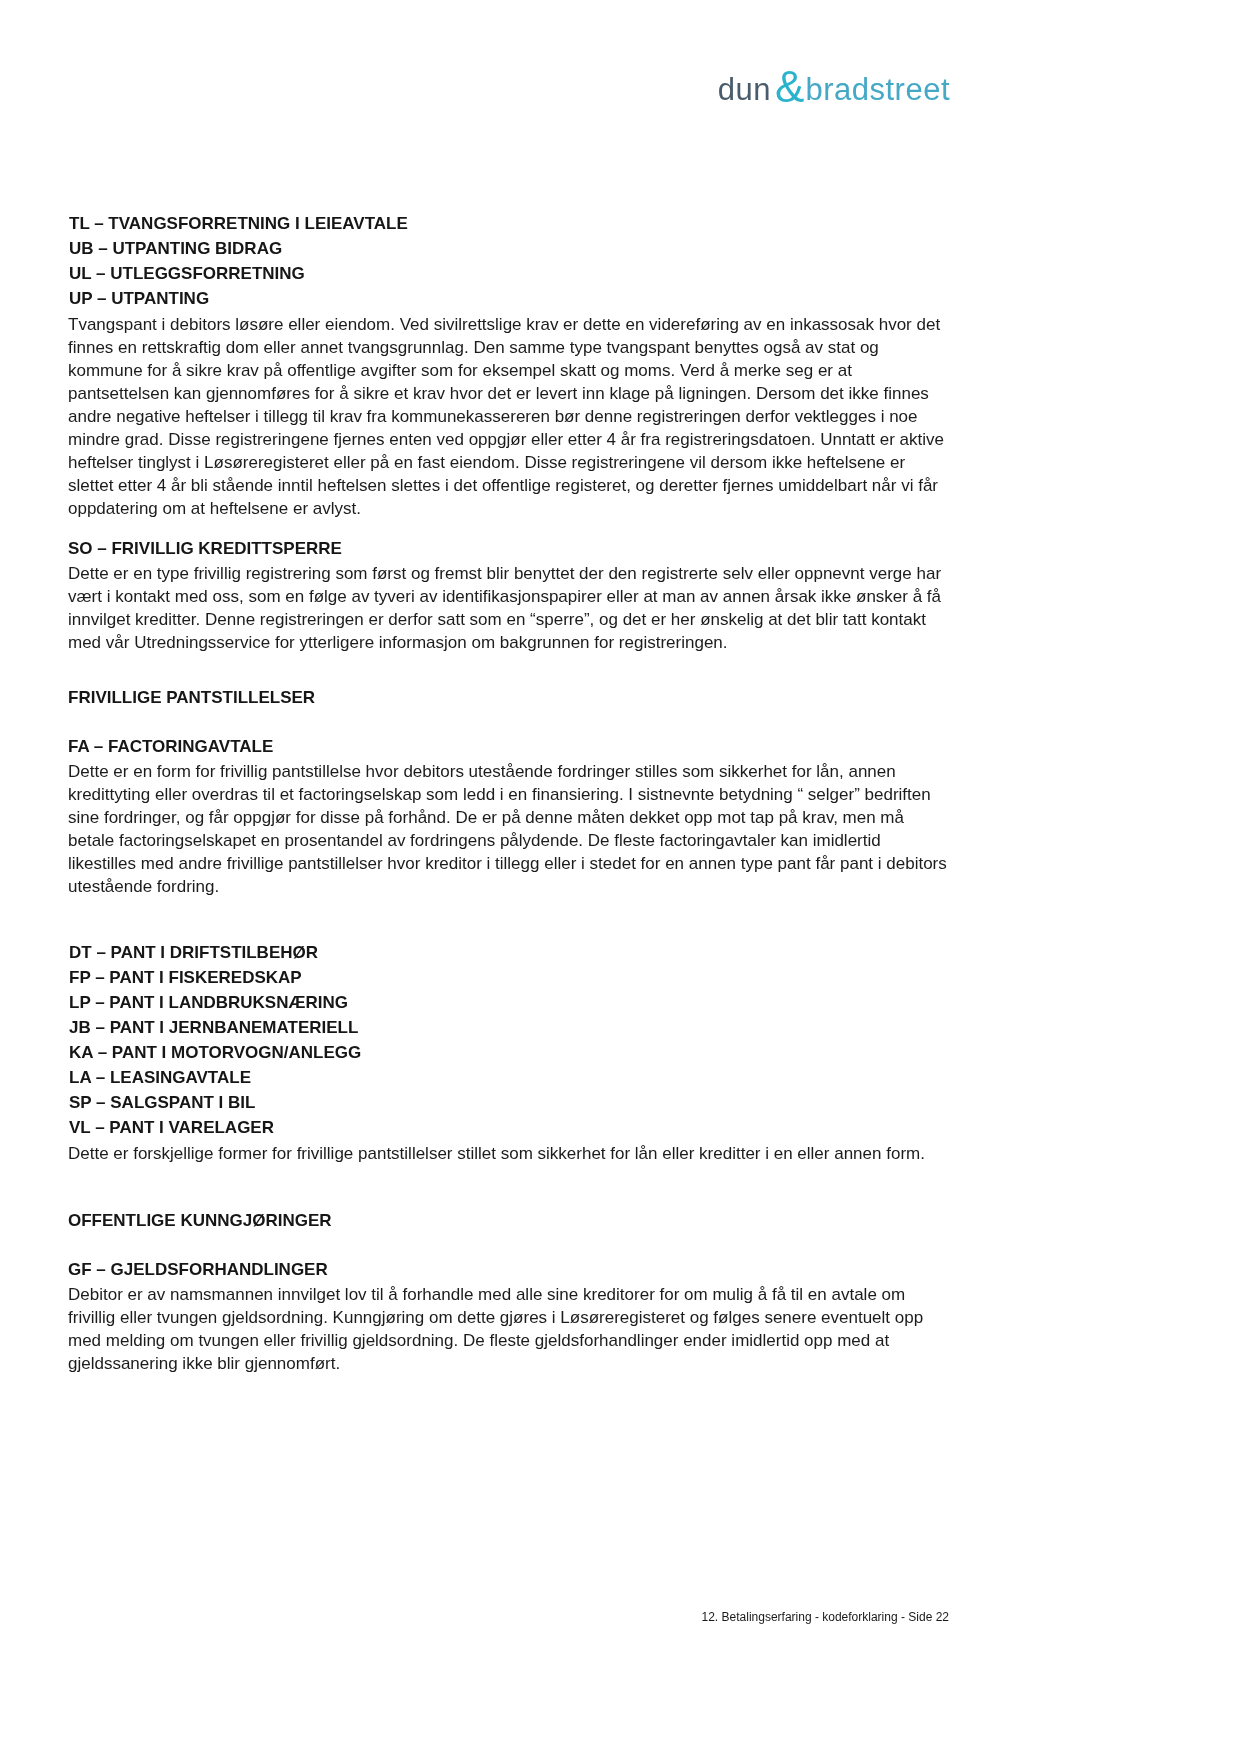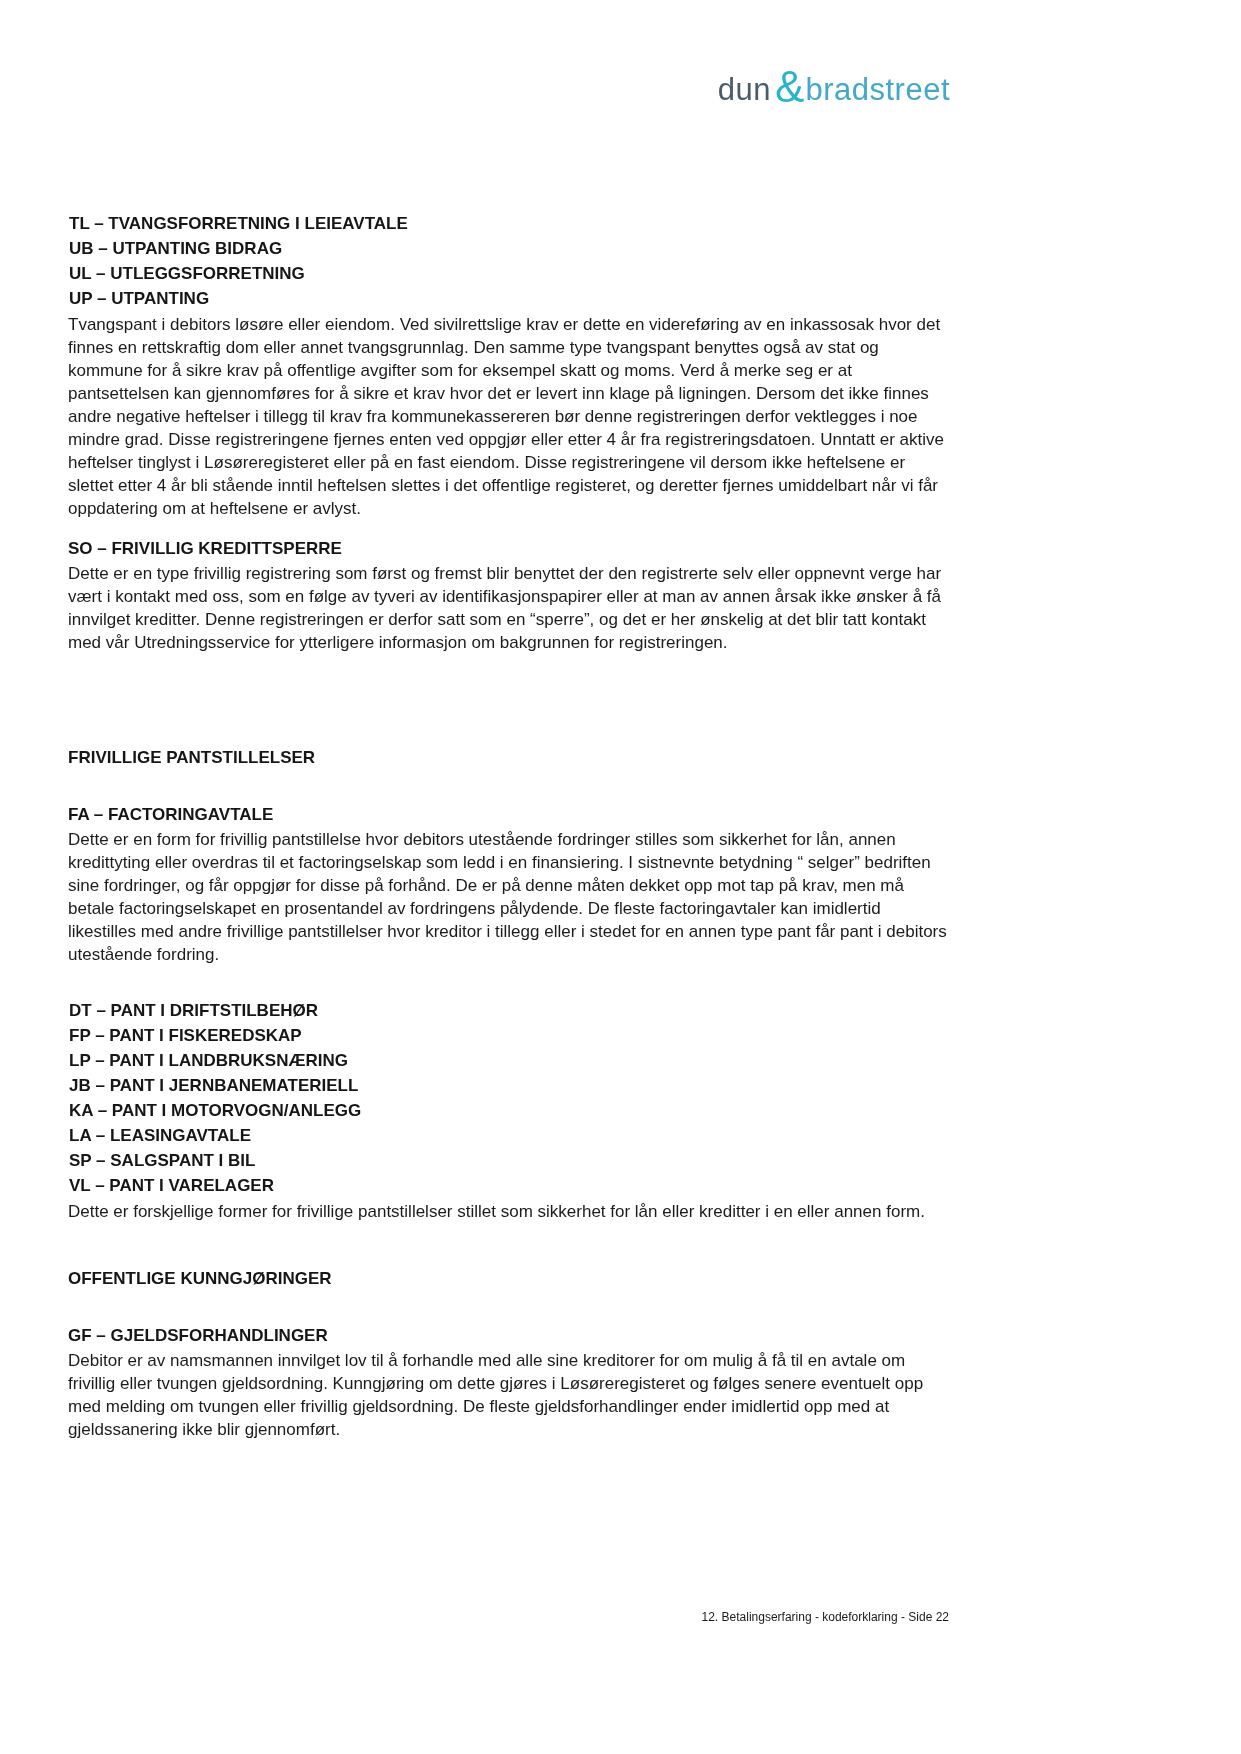--- a/index.html
+++ b/index.html
@@ -69,24 +69,24 @@
     font-weight: bold;
     color: #161616;
   }
   .section-title {
     font-size: 17px;
     line-height: 23px;
     font-weight: bold;
     color: #161616;
   }
   .mt-small   { margin-top: 15px; }
-  .mt-medium  { margin-top: 32px; }
-  .mt-list    { margin-top: 30px; }
+  .mt-medium  { margin-top: 24px; }
+  .mt-list    { margin-top: 40px; }
   .mt-section { margin-top: 42px; }
-  .mt-big     { margin-top: 90px; }
+  .mt-big     { margin-top: 30px; }
 
   
   .footer {
     position: absolute;
     top: 1603px;
     right: 293px;
     font-size: 12px;
     line-height: 23px;
     color: #1a1a1a;
   }

